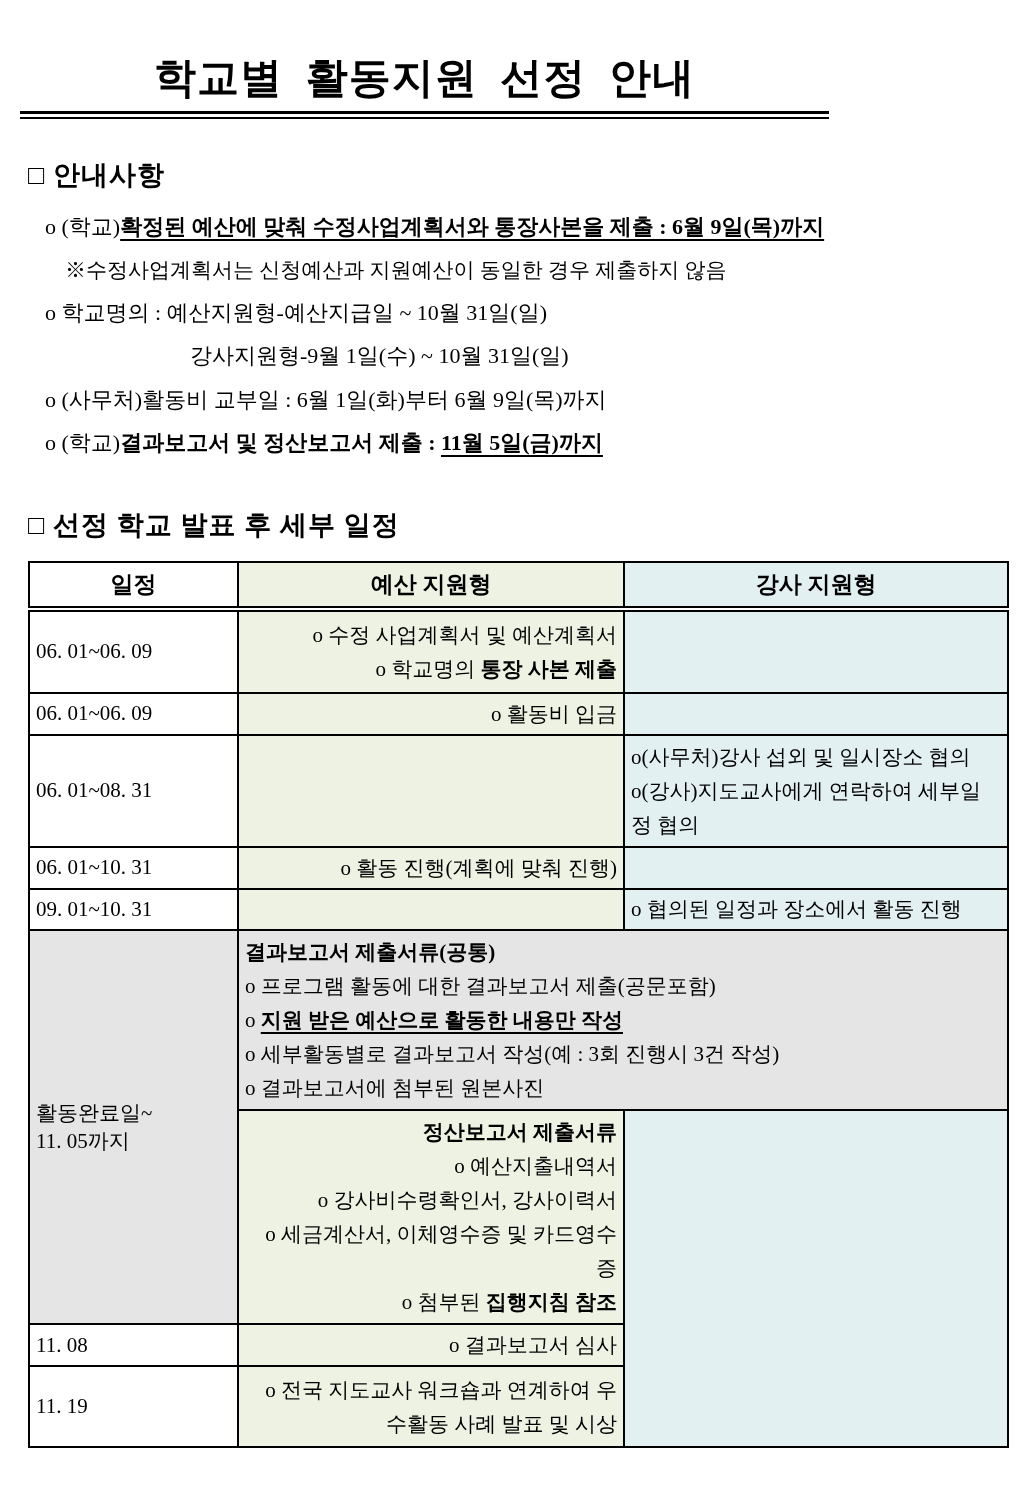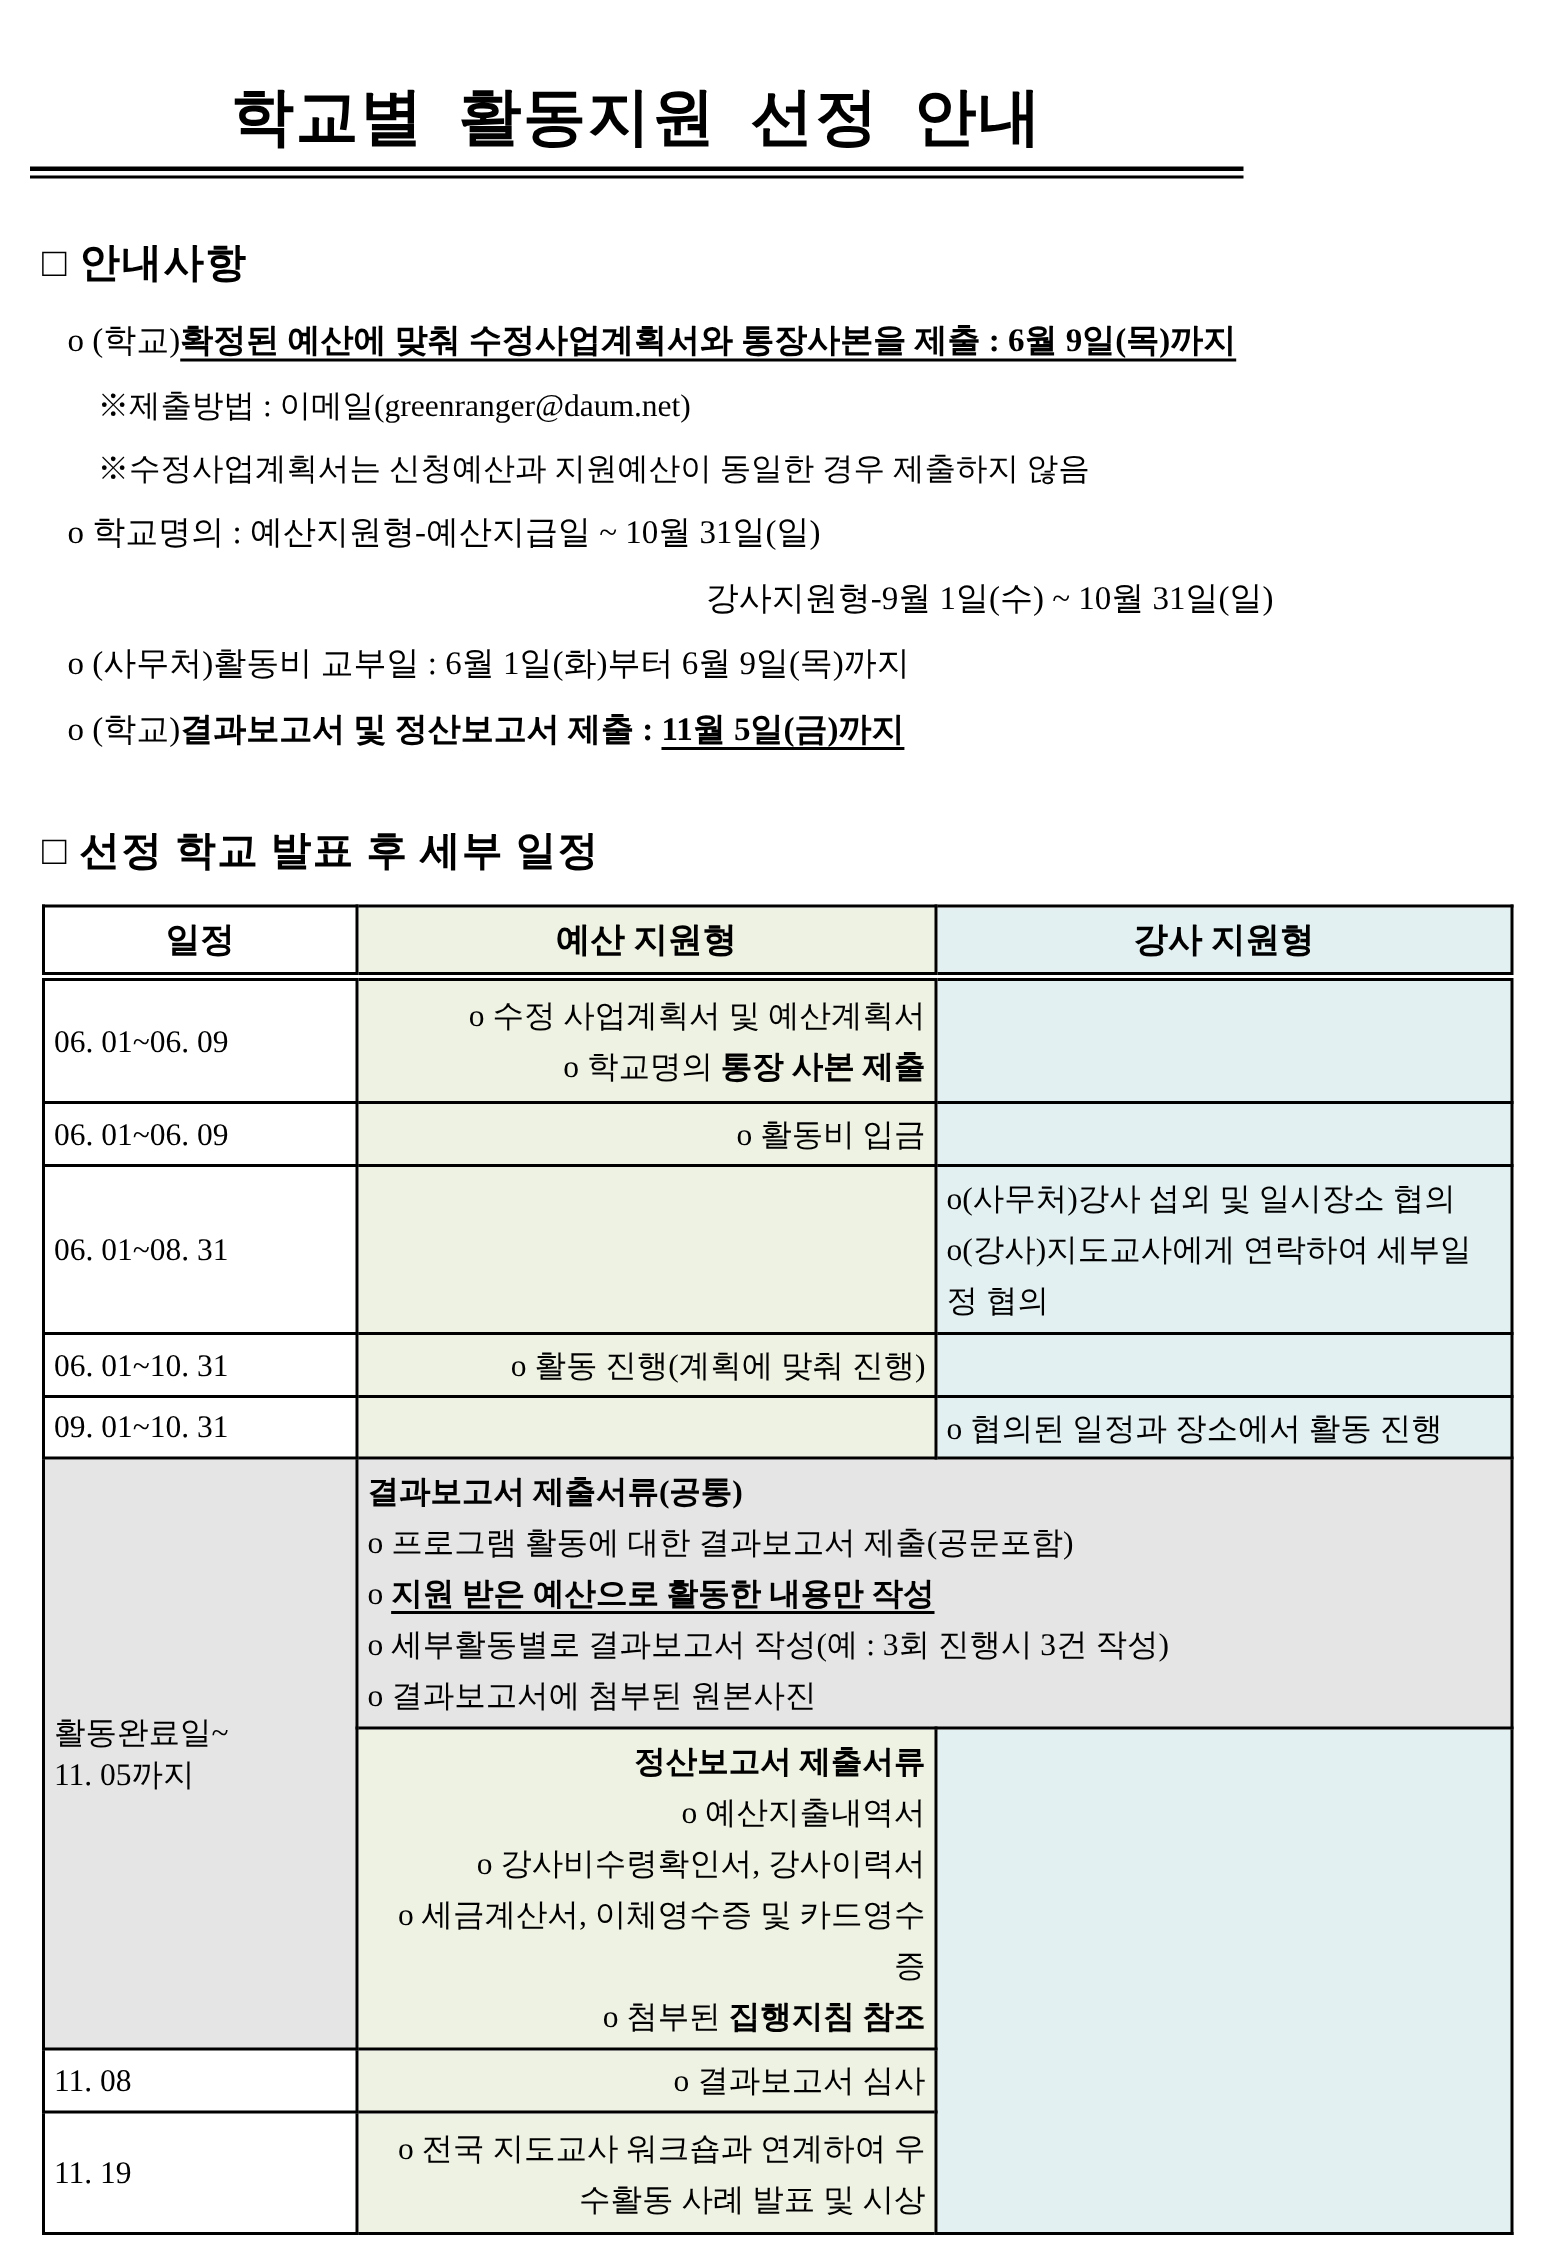--- a/index.html
+++ b/index.html
@@ -34,21 +34,21 @@
     font-size: 27px;
     font-weight: bold;
     letter-spacing: 1px;
   }
   .section-heading.schedule { margin-top: 50px; }
 
   
   .notice { margin: 20px 0 0 45px; font-size: 22px; }
   .notice .line { margin-bottom: 16px; line-height: 1.25; }
   .notice .note { margin-left: 20px; font-size: 21px; }
-  .notice .cont { margin-left: 145px; text-align: right; }
+  .notice .cont { margin-left: 145px; }
   .emph {
     font-weight: bold;
     text-decoration: underline;
     text-underline-offset: 5px;
   }
   .bold { font-weight: bold; }
 
   
   table.schedule-table {
     border-collapse: collapse;
@@ -96,21 +96,20 @@
 
   <div class="doc-title">학교별 활동지원 선정 안내</div>
   <div class="title-rule"></div>
 
   <div class="section-heading">□ 안내사항</div>
 
   <div class="notice">
     <div class="line">
       <span>o (학교)</span><span class="emph">확정된 예산에 맞춰 수정사업계획서와 통장사본을 제출 : 6월 9일(목)까지</span>
     </div>
-    <div class="line note">※제출방법 : 이메일(greenranger@daum.net)</div>
     <div class="line note">※수정사업계획서는 신청예산과 지원예산이 동일한 경우 제출하지 않음</div>
     <div class="line">o 학교명의 : 예산지원형-예산지급일 ~ 10월 31일(일)</div>
     <div class="line cont">강사지원형-9월 1일(수) ~ 10월 31일(일)</div>
     <div class="line">o (사무처)활동비 교부일 : 6월 1일(화)부터 6월 9일(목)까지</div>
     <div class="line">
       <span>o (학교)</span><span class="bold">결과보고서 및 정산보고서 제출 : </span><span class="emph">11월 5일(금)까지</span>
     </div>
   </div>
 
   <div class="section-heading schedule">□ 선정 학교 발표 후 세부 일정</div>

